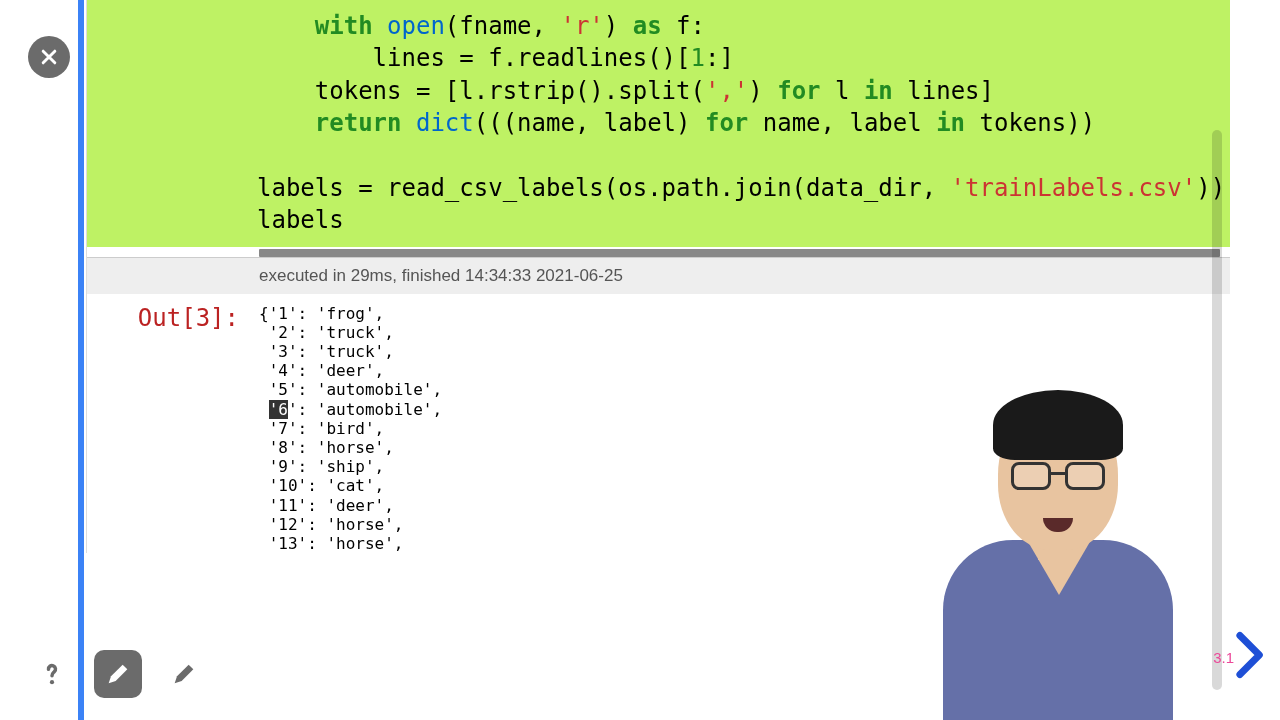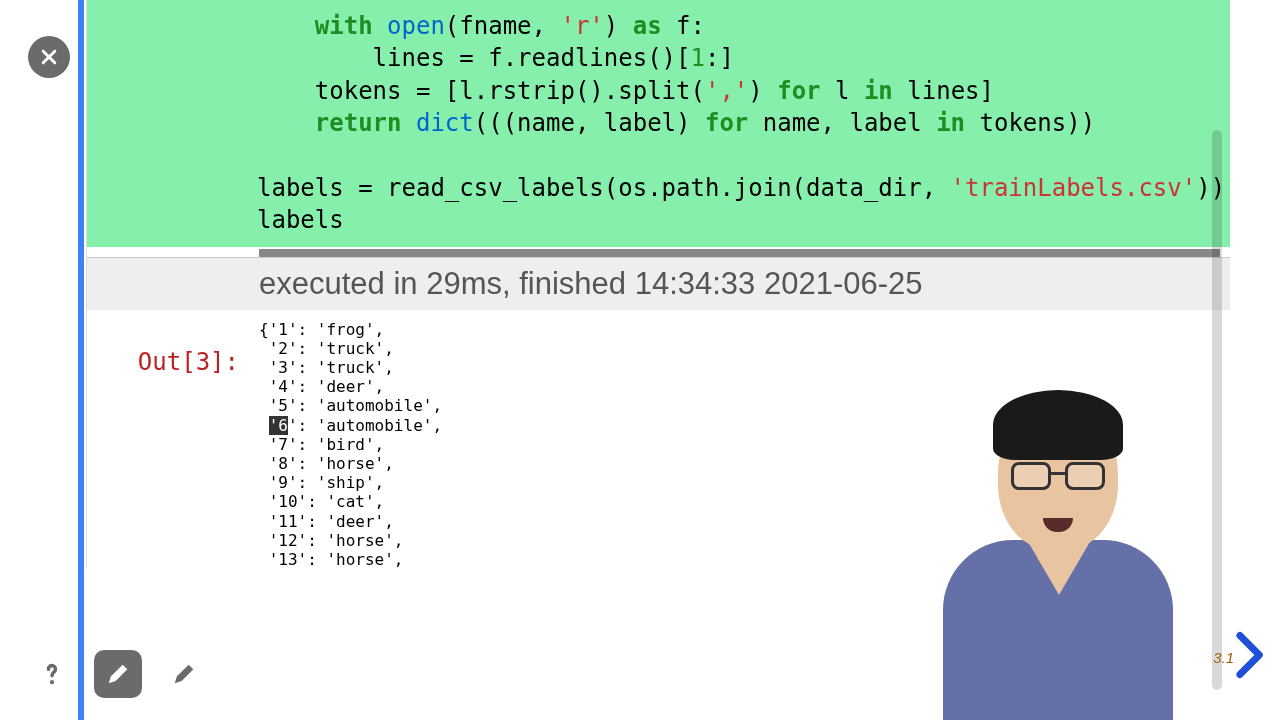--- a/index.html
+++ b/index.html
@@ -44,53 +44,52 @@
 .cell {
   margin-left: 8px;
   border-left: 1px solid #ddd;
 }
 .code-area {
   padding: 10px 0 10px 170px;
   font-family: "Menlo", "Consolas", monospace;
   font-size: 24px;
   line-height: 1.35;
   white-space: pre;
-  background: #86efac;
+  background: #bef264;
   overflow: hidden;
 }
 .code-area .kw { color: #228b22; font-weight: bold; }
 .code-area .fn { color: #0066cc; }
 .code-area .str { color: #cc3333; }
 .code-area .num { color: #228b22; }
 .code-scroll {
   height: 8px;
   background: #888;
   margin: 2px 10px 0 172px;
   border-radius: 1px;
 }
 .exec-info {
   padding: 8px 0 8px 172px;
-  font-size: 31px;
+  font-size: 17px;
   color: #555;
   background: #eee;
   border-top: 1px solid #ccc;
 }
 .output-row {
   display: flex;
   padding-top: 10px;
   background: #fff;
 }
 .out-prompt {
   width: 172px;
   text-align: right;
   padding-right: 20px;
   font-family: "Menlo", "Consolas", monospace;
   font-size: 24px;
   color: #bb2222;
-  margin-top: 28px;
 }
 .out-content {
   font-family: "Menlo", "Consolas", monospace;
   font-size: 16px;
   line-height: 1.2;
   white-space: pre;
   color: #000;
 }
 .hl { background: #333; color: #fff; }
 .vscroll {
@@ -127,22 +126,21 @@
   right: 12px;
   bottom: 36px;
   cursor: pointer;
 }
 .next-arrow svg { width: 34px; height: 50px; }
 .page-num {
   position: absolute;
   right: 46px;
   bottom: 54px;
   font-size: 15px;
-  color: #a16207;
-  font-style: italic;
+  color: #ec4899;
 }
 .watermark {
   position: absolute;
   top: 28px;
   right: 70px;
   font-size: 26px;
   color: rgba(170,170,170,0.6);
   font-weight: 500;
   letter-spacing: 1px;
 }

